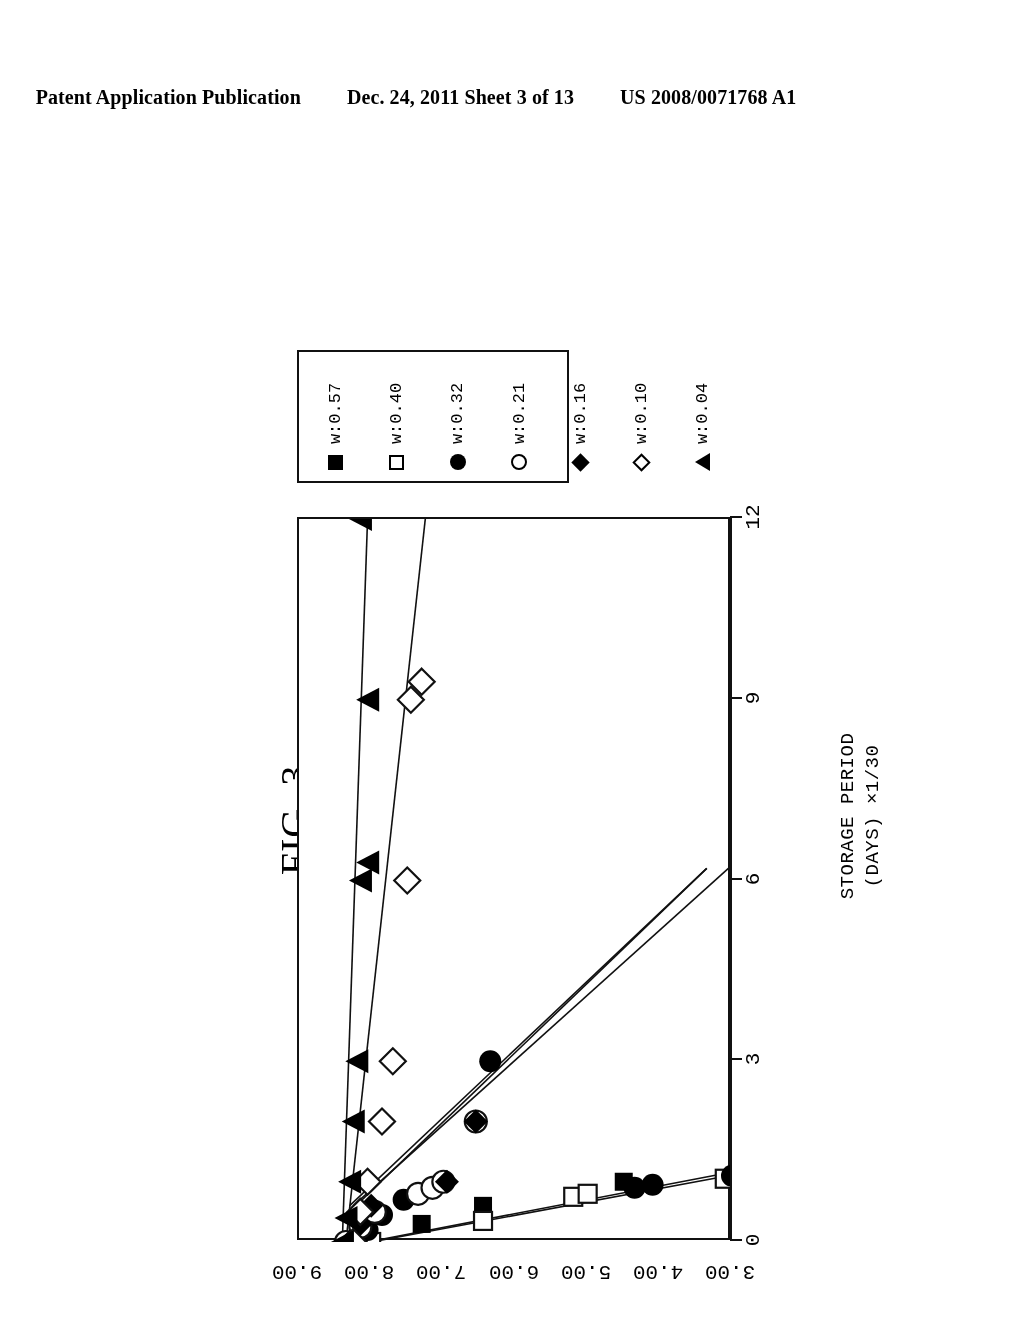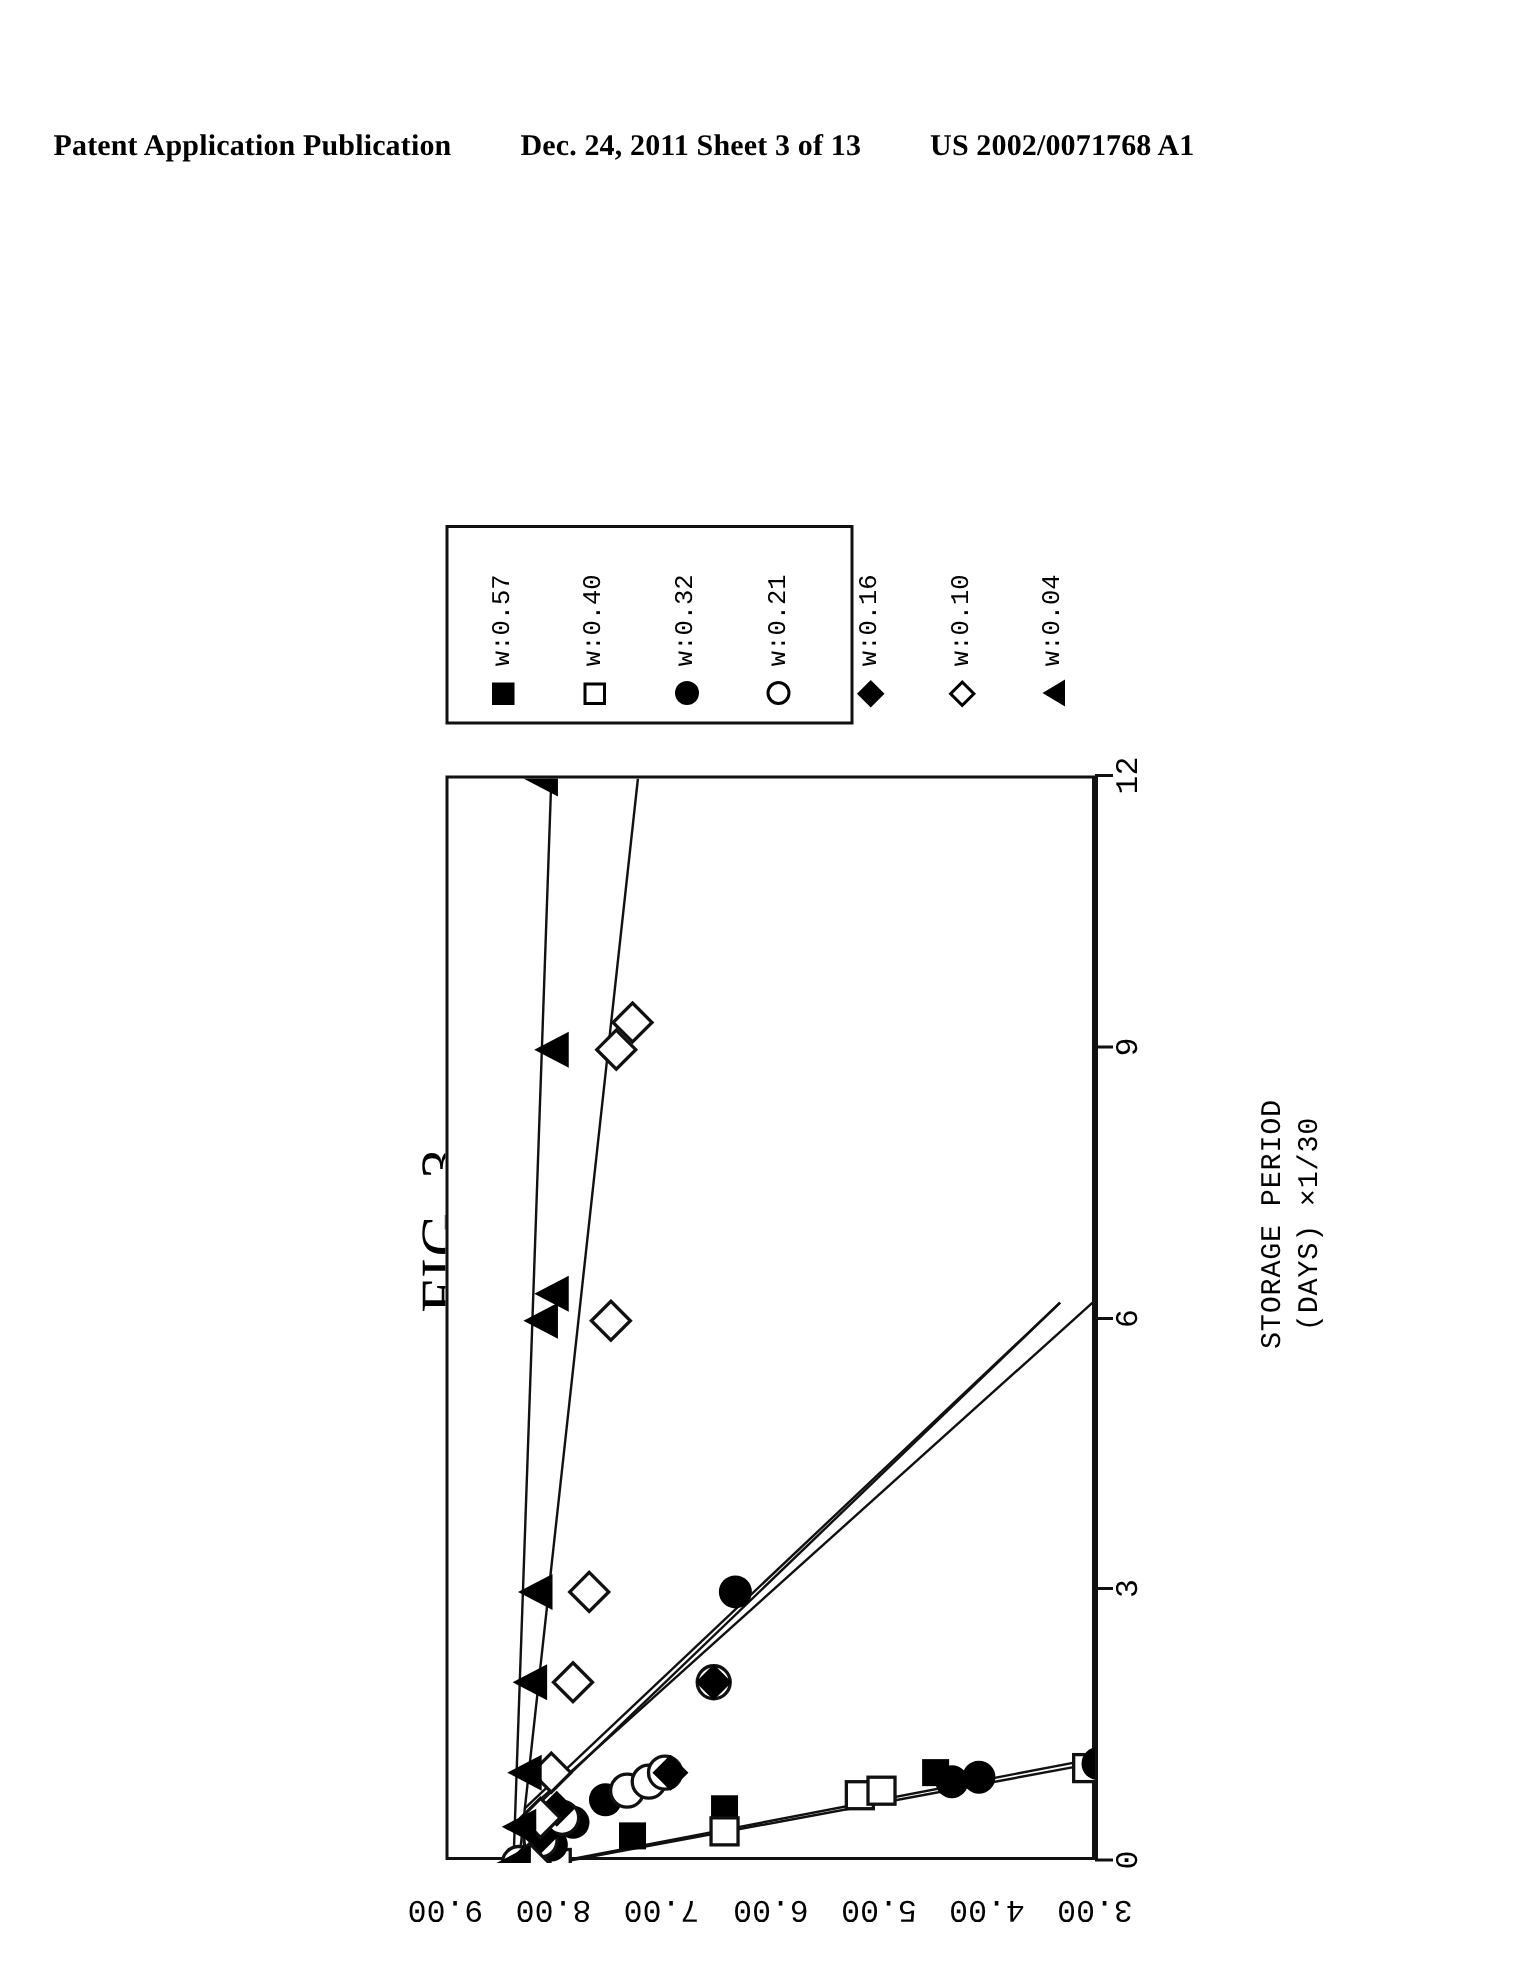--- a/index.html
+++ b/index.html
@@ -83,21 +83,21 @@
     font-family:"Liberation Mono",monospace;font-size:21px;text-align:center;
     line-height:46px;
   }
 </style>
 </head>
 <body>
 
 <div id="patent-header">
   <span class="h-pub">Patent Application Publication</span>
   <span class="h-date">Dec. 24, 2011  Sheet 3 of 13</span>
-  <span class="h-num">US 2002/0071768 A1</span>
+  <span class="h-num">US 2008/0071768 A1</span>
 </div>
 
 <div id="figure-stage">
 
   <div id="fig-caption">FIG. 3</div>
 
   <div id="legend-box">
       <div class="legend-entry">
         <div class="legend-mark">
           <span class="mk sq-f"></span>

